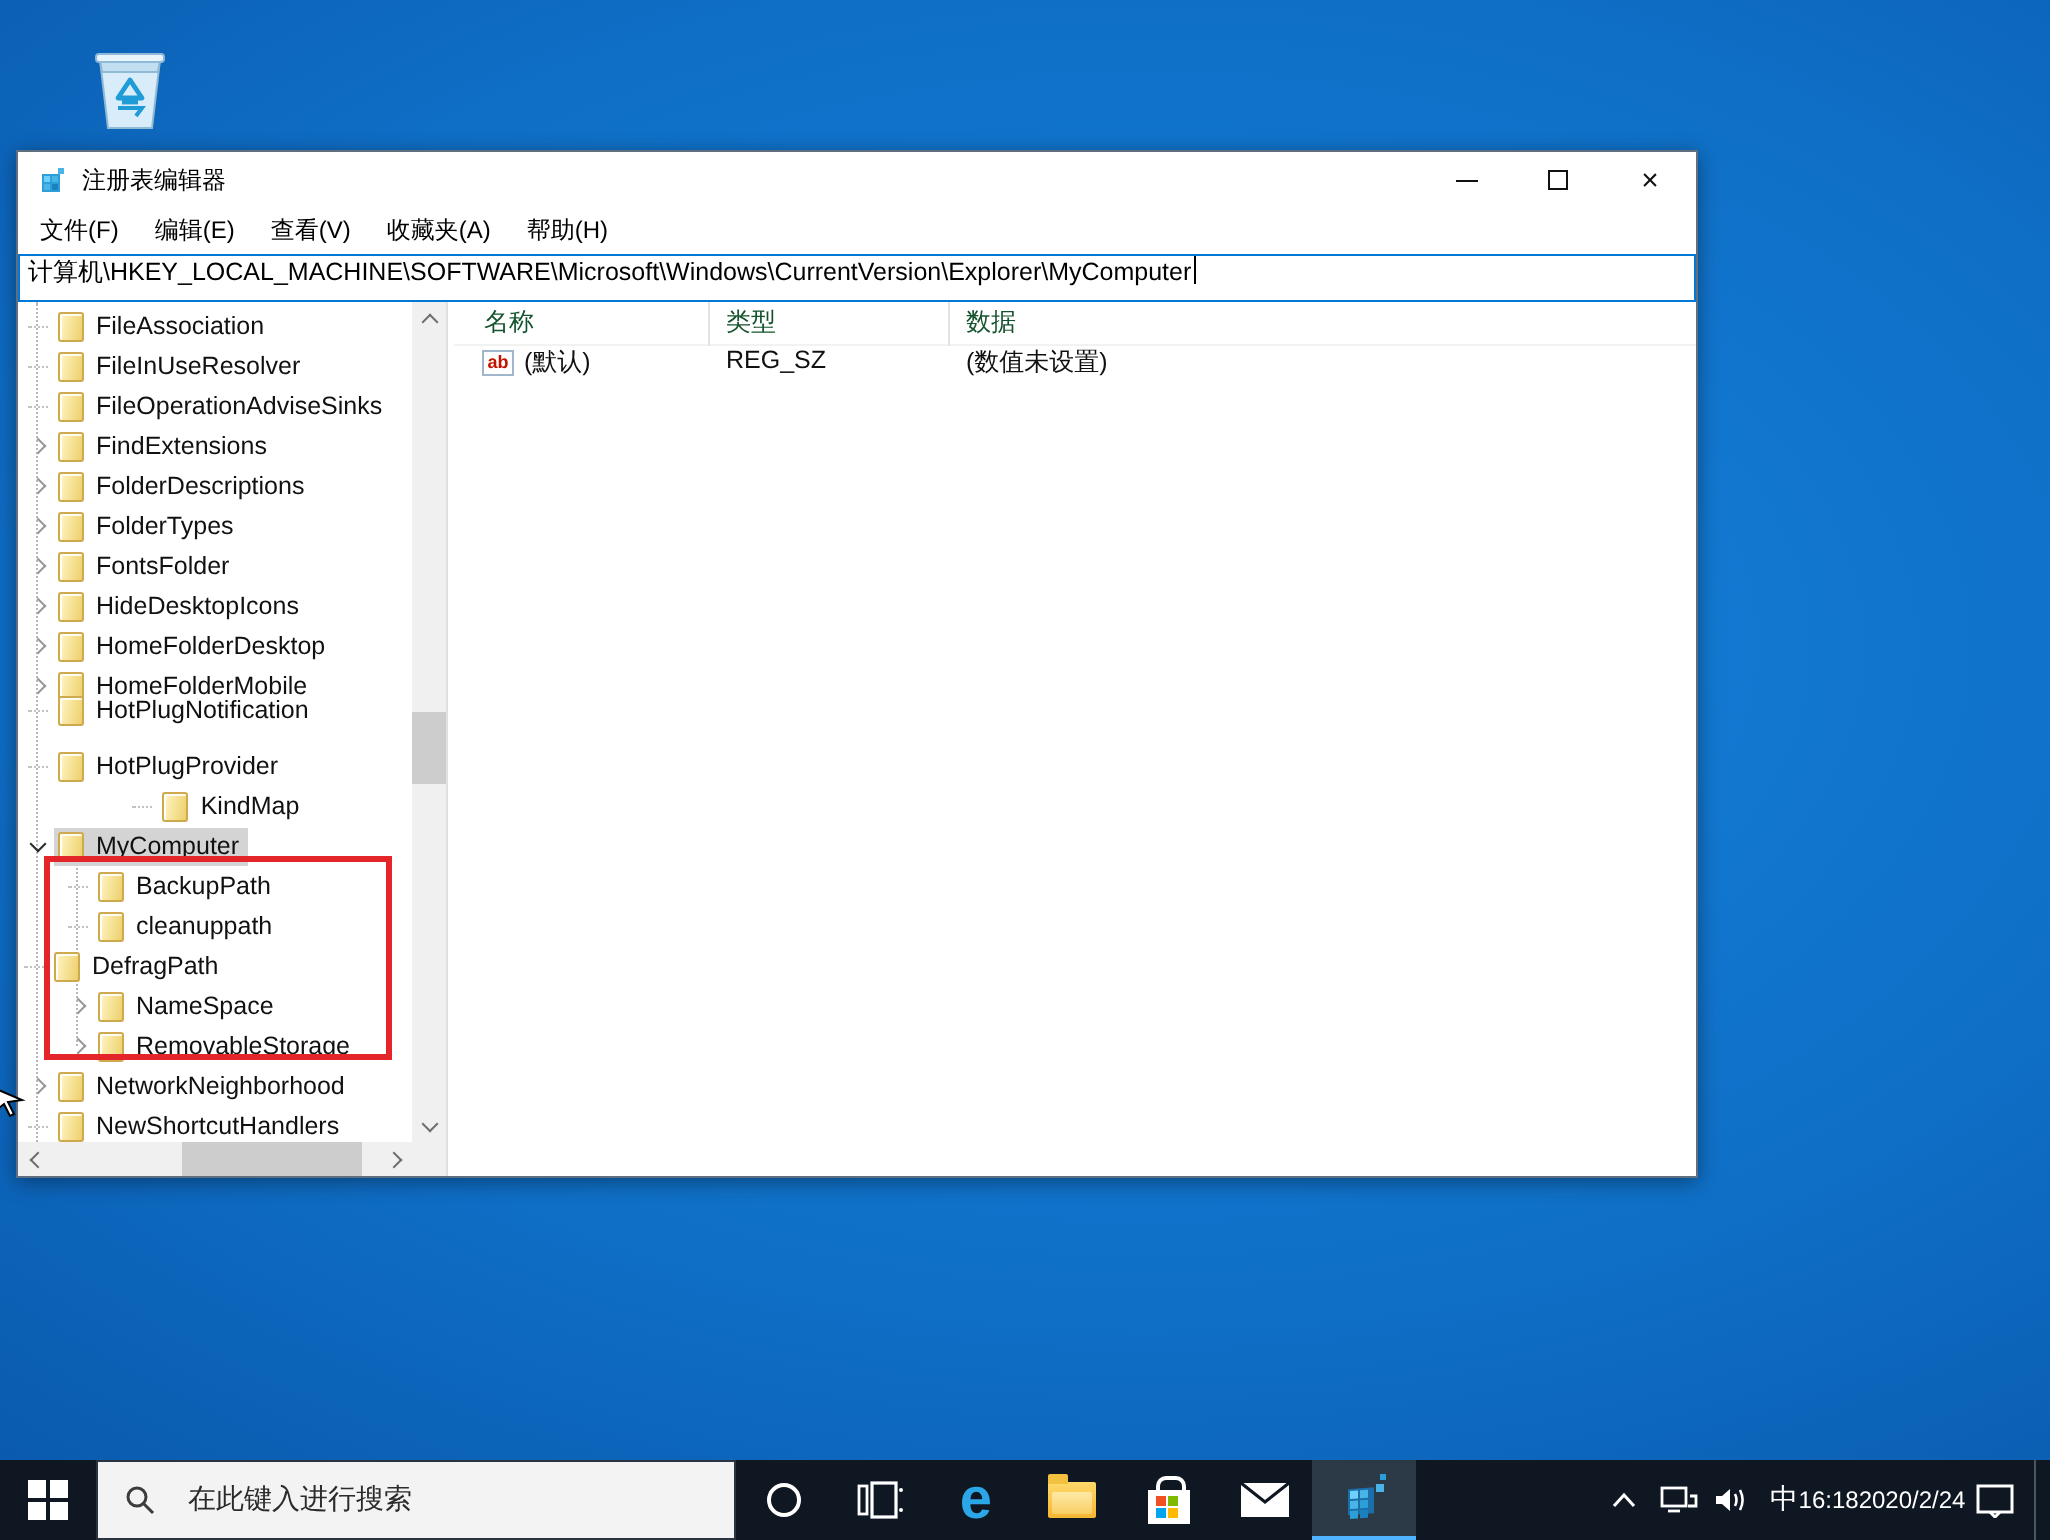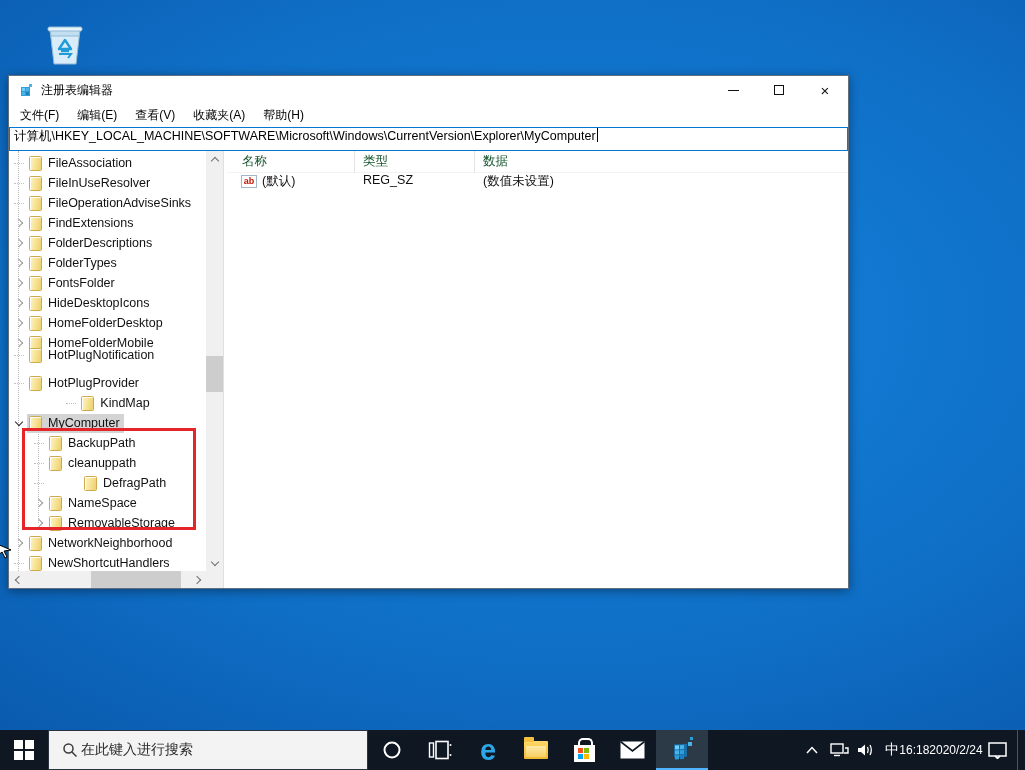--- a/index.html
+++ b/index.html
@@ -92,21 +92,21 @@
   .ab-icon { width:16px; height:13px; flex:0 0 16px; border:1px solid #9fb6cc; background:#fff; color:#c41200;
     font-size:9px; font-weight:700; line-height:11px; text-align:center; margin:0 5px 0 14px; }
 
   
   .taskbar { position:absolute; left:0; bottom:0; width:1025px; height:40px; background:#0f1722;
     display:flex; align-items:stretch; z-index:50; }
   .tb-btn { width:48px; display:flex; align-items:center; justify-content:center; position:relative; flex:0 0 auto; }
   .start-logo { display:grid; grid-template-columns:9px 9px; grid-template-rows:9px 9px; gap:1.5px; }
   .start-logo span { background:#fff; }
   .tb-search { width:320px; flex:0 0 320px; background:#f3f3f3; border:1px solid #2a3440;
-    display:flex; align-items:center; gap:3px; padding-left:13px; font-size:14px; color:#2b2b2b; }
+    display:flex; align-items:center; gap:16px; padding-left:13px; font-size:14px; color:#2b2b2b; }
   .tb-app.active { width:52px; background:#2c3a47; }
   .tb-app.active::after { content:""; position:absolute; left:0; right:0; bottom:0; height:2px; background:#4fb3ff; }
   .edge-e { font-size:29px; font-weight:700; color:#2ba7e8; line-height:29px; }
   .folder-ico { position:relative; width:24px; height:18px; background:linear-gradient(#ffd96a,#f3b733); border-radius:1px; }
   .folder-ico::before { content:""; position:absolute; left:0; top:-4px; width:10px; height:5px; background:#f3c040; border-radius:1px 1px 0 0; }
   .folder-ico::after { content:""; position:absolute; left:2px; top:5px; right:2px; bottom:2px; background:linear-gradient(#fde9a8,#f8cf62); border-radius:1px; }
   .store-bag { position:relative; width:21px; height:17px; background:#fff; margin-top:6px; }
   .store-bag::before { content:""; position:absolute; left:4px; top:-7px; width:11px; height:9px; border:2px solid #fff; border-bottom:none; border-radius:5px 5px 0 0; }
   .ms-grid { position:absolute; left:4px; top:3px; display:grid; grid-template-columns:5px 5px; grid-template-rows:5px 5px; gap:1px; }
   .ms-grid i:nth-child(1){background:#f25022}.ms-grid i:nth-child(2){background:#7fba00}
@@ -288,21 +288,21 @@
               <span class="tree-label">BackupPath</span>
             </span>
           </div>
           <div class="tree-row" style="top: 302px; padding-left: 22px;">
             <span class="chev chev-none"></span>
             <span class="row-content">
               <span class="key-icon"></span>
               <span class="tree-label">cleanuppath</span>
             </span>
           </div>
-          <div class="tree-row" style="top: 322px; padding-left: 22px; gap: 35px;">
+          <div class="tree-row" style="top: 322px; ">
             <span class="chev chev-none"></span>
             <span class="row-content">
               <span class="key-icon"></span>
               <span class="tree-label">DefragPath</span>
             </span>
           </div>
           <div class="tree-row" style="top: 342px; padding-left: 22px;">
             <span class="chev chev-collapsed"></span>
             <span class="row-content">
               <span class="key-icon"></span>

